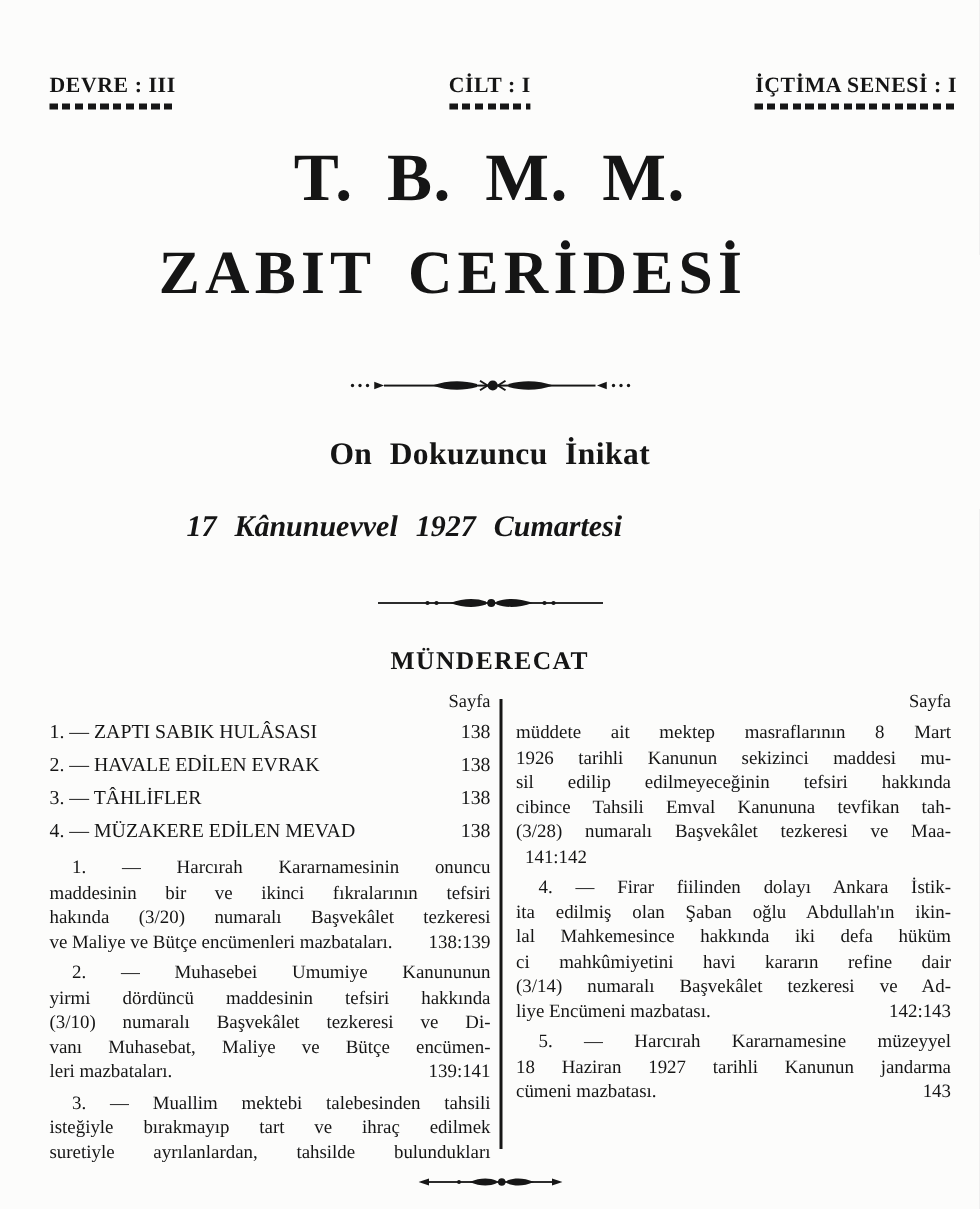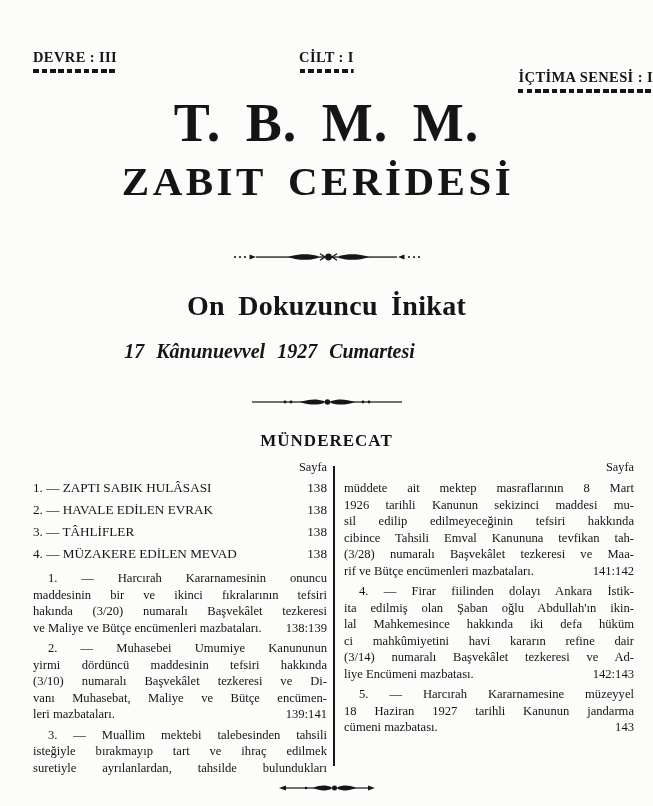--- a/index.html
+++ b/index.html
@@ -8,35 +8,35 @@
     background:#fcfcfb;color:#151515;overflow:hidden;
     font-family:"Liberation Serif", serif;
   }
   
   .hdr{position:absolute;top:49px;left:0;width:653px;height:30px;}
   .hcell{position:absolute;font-weight:700;font-size:14.5px;letter-spacing:.4px;white-space:nowrap;}
   .hcell .dashes{height:3.6px;margin-top:3px;
     background-image:repeating-linear-gradient(90deg,#161616 0 5.5px,transparent 5.5px 8.5px);}
   .h-left{left:33px;}
   .h-center{left:50%;transform:translateX(-50%);}
-  .h-right{right:0;margin-top:20px;}
+  .h-right{right:15px;}
   
   .t1{position:absolute;top:92px;left:0;width:653px;text-align:center;
-      font-size:54px;font-weight:700;word-spacing:10px;letter-spacing:1px;}
-  .t2{position:absolute;top:157px;left:16px;width:604px;text-align:center;
+      font-size:45px;font-weight:700;word-spacing:10px;letter-spacing:1px;}
+  .t2{position:absolute;top:157px;left:0;width:604px;text-align:center;
       font-size:41px;font-weight:700;letter-spacing:3.5px;word-spacing:8px;}
   
   .orn{position:absolute;left:0;width:653px;text-align:center;}
   .orn svg{display:inline-block;vertical-align:top;}
   .orn1{top:250px;}
   .orn2{top:397px;}
   .orn3{top:783px;}
   
   .inikat{position:absolute;top:290px;left:0;width:653px;text-align:center;
-          font-size:28px;font-weight:700;word-spacing:6px;letter-spacing:.3px;}
+          font-size:21px;font-weight:700;word-spacing:6px;letter-spacing:.3px;}
   .sdate{position:absolute;top:340px;left:0;width:539px;text-align:center;
          font-size:20px;font-weight:700;font-style:italic;word-spacing:7px;}
   .mund{position:absolute;top:431px;left:0;width:653px;text-align:center;
         font-size:17px;font-weight:700;letter-spacing:1px;}
   
   .col{position:absolute;top:458px;font-size:12.6px;line-height:16.5px;}
   .col-left{left:33px;width:294px;}
   .col-right{left:344px;width:290px;}
   .sayfa{font-size:12.3px;text-align:right;height:18px;line-height:18px;}
   .vdiv{position:absolute;left:333px;top:466px;width:2px;height:300px;background:#161616;}
@@ -163,21 +163,20 @@
   <div class="col col-right">
     <div class="sayfa">Sayfa</div>
     <div class="entries">
         <div class="entry">
           <div class="jline">müddete ait mektep masraflarının 8 Mart</div>
           <div class="jline">1926 tarihli Kanunun sekizinci maddesi mu-</div>
           <div class="jline">sil edilip edilmeyeceğinin tefsiri hakkında</div>
           <div class="jline">cibince Tahsili Emval Kanununa tevfikan tah-</div>
           <div class="jline">(3/28) numaralı Başvekâlet tezkeresi ve Maa-</div>
           <div class="fline">
-            <span>rif ve Bütçe encümenleri mazbataları.</span>
             <span class="pg">141:142</span>
           </div>
         </div>
         <div class="entry">
           <div class="jline indent">4. — Firar fiilinden dolayı Ankara İstik-</div>
           <div class="jline">ita edilmiş olan Şaban oğlu Abdullah'ın ikin-</div>
           <div class="jline">lal Mahkemesince hakkında iki defa hüküm</div>
           <div class="jline">ci mahkûmiyetini havi kararın refine dair</div>
           <div class="jline">(3/14) numaralı Başvekâlet tezkeresi ve Ad-</div>
           <div class="fline">

